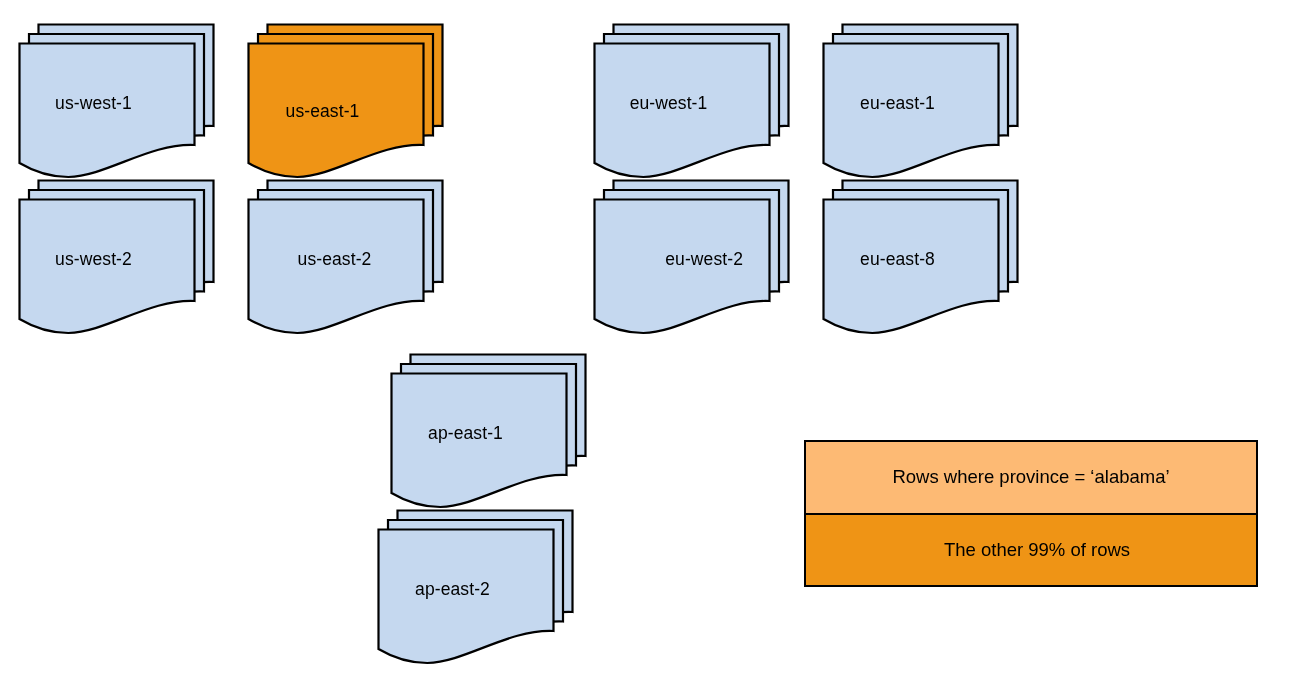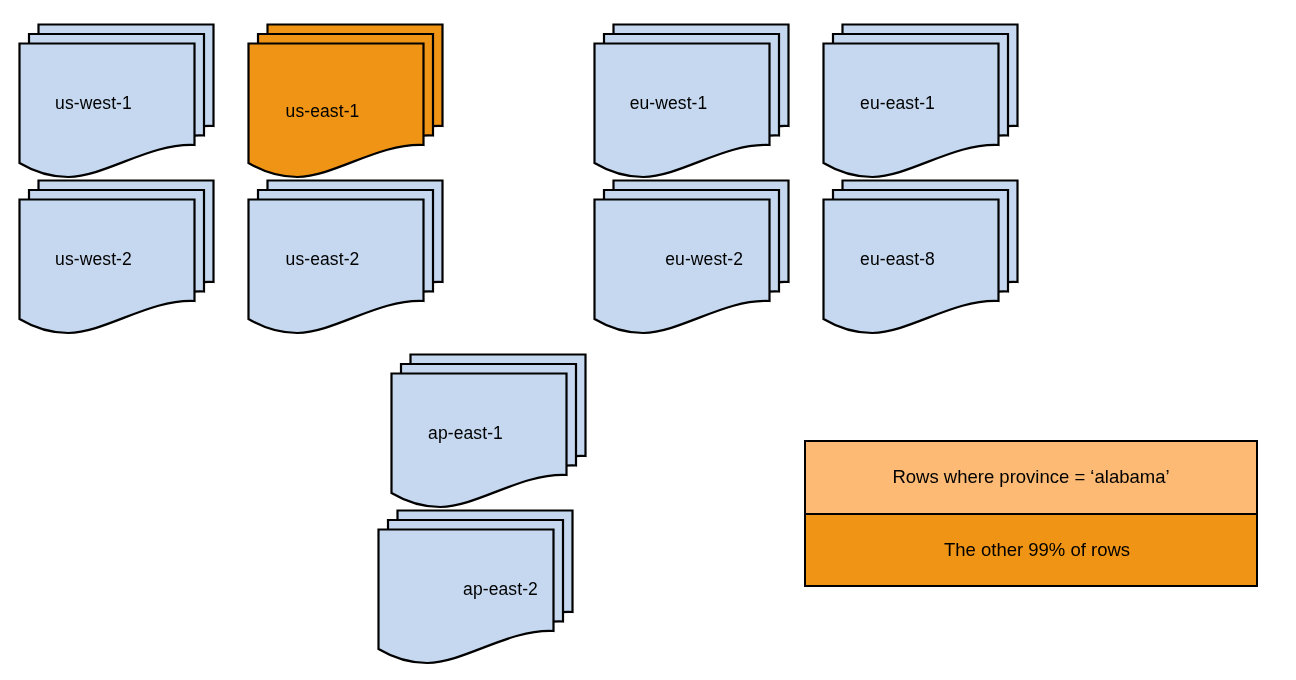--- a/index.html
+++ b/index.html
@@ -151,21 +151,21 @@
           <g transform="translate(19,7)">
             <path d="M 0.5 0.5 L 175.5 0.5 L 175.5 102 C 130.24 100, 88 133, 49.28 134 C 28.16 134, 12.32 127, 0.5 120 Z" fill="#c5d8ef" stroke="#000000" stroke-width="2.2" stroke-linejoin="miter"></path>
           </g>
           <g transform="translate(9.5,16.5)">
             <path d="M 0.5 0.5 L 175.5 0.5 L 175.5 102 C 130.24 100, 88 133, 49.28 134 C 28.16 134, 12.32 127, 0.5 120 Z" fill="#c5d8ef" stroke="#000000" stroke-width="2.2" stroke-linejoin="miter"></path>
           </g>
           <g transform="translate(0,26)">
             <path d="M 0.5 0.5 L 175.5 0.5 L 175.5 102 C 130.24 100, 88 133, 49.28 134 C 28.16 134, 12.32 127, 0.5 120 Z" fill="#c5d8ef" stroke="#000000" stroke-width="2.2" stroke-linejoin="miter"></path>
           </g>
         </svg>
-        <div class="doc-label" style="top: 76px;">us-east-2</div>
+        <div class="doc-label" style="top: 76px; padding-left: 12px;">us-east-2</div>
       </div>
       <div class="doc-stack" style="left: 594px; top: 173px;">
         <svg viewBox="0 0 215 166">
           <g transform="translate(19,7)">
             <path d="M 0.5 0.5 L 175.5 0.5 L 175.5 102 C 130.24 100, 88 133, 49.28 134 C 28.16 134, 12.32 127, 0.5 120 Z" fill="#c5d8ef" stroke="#000000" stroke-width="2.2" stroke-linejoin="miter"></path>
           </g>
           <g transform="translate(9.5,16.5)">
             <path d="M 0.5 0.5 L 175.5 0.5 L 175.5 102 C 130.24 100, 88 133, 49.28 134 C 28.16 134, 12.32 127, 0.5 120 Z" fill="#c5d8ef" stroke="#000000" stroke-width="2.2" stroke-linejoin="miter"></path>
           </g>
           <g transform="translate(0,26)">
@@ -207,21 +207,21 @@
           <g transform="translate(19,7)">
             <path d="M 0.5 0.5 L 175.5 0.5 L 175.5 102 C 130.24 100, 88 133, 49.28 134 C 28.16 134, 12.32 127, 0.5 120 Z" fill="#c5d8ef" stroke="#000000" stroke-width="2.2" stroke-linejoin="miter"></path>
           </g>
           <g transform="translate(9.5,16.5)">
             <path d="M 0.5 0.5 L 175.5 0.5 L 175.5 102 C 130.24 100, 88 133, 49.28 134 C 28.16 134, 12.32 127, 0.5 120 Z" fill="#c5d8ef" stroke="#000000" stroke-width="2.2" stroke-linejoin="miter"></path>
           </g>
           <g transform="translate(0,26)">
             <path d="M 0.5 0.5 L 175.5 0.5 L 175.5 102 C 130.24 100, 88 133, 49.28 134 C 28.16 134, 12.32 127, 0.5 120 Z" fill="#c5d8ef" stroke="#000000" stroke-width="2.2" stroke-linejoin="miter"></path>
           </g>
         </svg>
-        <div class="doc-label" style="top: 76px; padding-left: 48px;">ap-east-2</div>
+        <div class="doc-label" style="top: 76px;">ap-east-2</div>
       </div>
     </div>
 
   <div class="legend">
     <div class="legend-row blue">
       <span>Rows where province = ‘alabama’</span>
     </div>
     <div class="legend-row orange">
       <span>The other 99% of rows</span>
     </div>

